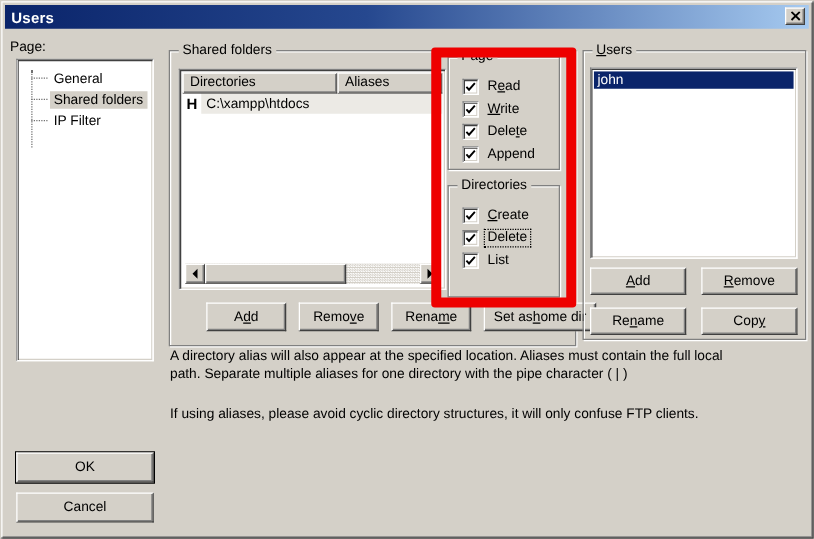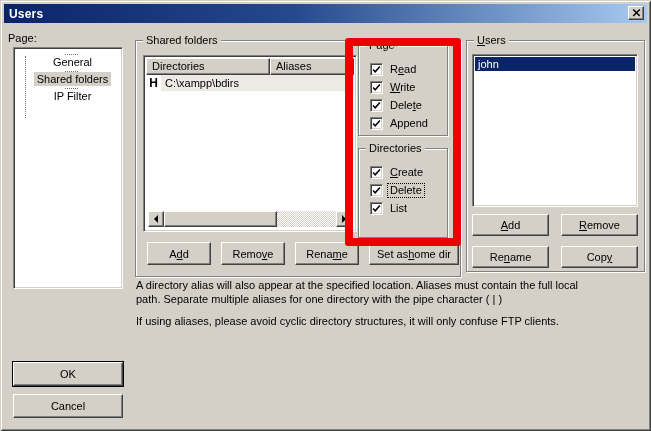--- a/index.html
+++ b/index.html
@@ -43,21 +43,21 @@
     padding:0 3px;line-height:13px;white-space:nowrap;
   }
   .mn{text-decoration:underline;}
   .closebtn{position:absolute;right:3px;top:2px;width:16px;height:14px;}
 
   
   .pagelabel{position:absolute;left:8px;top:32px;}
   .tree{position:absolute;left:13px;top:47px;width:110px;height:242px;}
   .treeinner{position:absolute;left:2px;top:2px;right:2px;bottom:2px;background:#fff;overflow:hidden;padding-top:4px;}
   .vline{position:absolute;left:9px;top:6px;height:62px;border-left:1px dotted #707070;}
-  .titem{display:flex;align-items:center;height:17px;padding-left:9px;position:relative;flex-direction:column;}
+  .titem{display:flex;align-items:center;height:17px;padding-left:9px;position:relative;}
   .tdash{width:13px;border-top:1px dotted #707070;margin-right:2px;flex:none;}
   .tlabel{padding:0 3px;line-height:14px;white-space:nowrap;}
   .tlabel.selected{background:#D4D0C8;}
 
   
   .sfgroup{left:135px;top:40px;width:326px;height:237px;}
   .flist{position:absolute;left:143px;top:55px;width:214px;height:177px;}
   .flistinner{position:absolute;left:2px;top:2px;right:2px;bottom:2px;background:#fff;overflow:hidden;}
   .fheader{display:flex;height:17px;}
   .fcol{
@@ -77,21 +77,21 @@
     background-image:repeating-conic-gradient(#FFFFFF 0% 25%, #D4D0C8 0% 50%);
     background-size:2px 2px;
   }
   .sbarrow{position:absolute;top:0;width:16px;height:16px;}
   .sbarrow.left{left:0;}
   .sbarrow.right{right:0;}
   .tri{width:0;height:0;border:4px solid transparent;}
   .tri.l{border-right-color:#000;border-left-width:0;}
   .tri.r{border-left-color:#000;border-right-width:0;}
   .sbthumb{position:absolute;left:16px;top:0;width:113px;height:16px;}
-  .sfbtns{position:absolute;left:131px;top:242px;display:flex;gap:10px;padding-left:16px;}
+  .sfbtns{position:absolute;left:149px;top:242px;display:flex;gap:10px;padding-left:16px;}
   .sfbtns .btn{width:64px;height:23px;}
   .sfbtns button:nth-of-type(4){width:90px;}
 
   
   .redbox{
     position:absolute;left:345px;top:38px;width:116px;height:208px;box-sizing:border-box;
     border:8px solid var(--annotation-red,#EE0000);border-radius:3px;pointer-events:none;z-index:5;
   }
 
   
@@ -118,21 +118,21 @@
   .uitem{height:14px;line-height:14px;padding-left:3px;}
   .uitem.usel{background:var(--selection-bg,#0A246A);color:#fff;}
   .ubtns{
     position:absolute;left:472px;top:214px;width:166px;height:54px;
     display:flex;flex-wrap:wrap;justify-content:space-between;align-content:space-between;
   }
   .ubtns .btn{width:77px;height:22px;}
 
   
   .notes{position:absolute;left:136px;top:278px;width:512px;line-height:14px;}
-  .notes .para2{margin-top:8px;}
+  .notes .para2{margin-top:18px;}
 
   .okbtn{position:absolute;left:13px;top:362px;width:110px;height:24px;}
   .cancelbtn{position:absolute;left:13px;top:394px;width:110px;height:24px;}
 </style>
 </head>
 <body>
 
 <div class="dialog">
 
   <div class="titlebar">
@@ -177,21 +177,21 @@
       <div class="fheader">
 
           <div class="fcol">Directories</div>
 
           <div class="fcol">Aliases</div>
         </div>
       <div>
 
           <div class="frow">
             <span class="hflag">H</span>
-            <span class="fdir">C:\xampp\bdirs</span>
+            <span class="fdir">C:\xampp\htdocs</span>
           </div>
         </div>
       <div class="hscroll">
         <div class="btn sbarrow left">
             <span class="tri l"></span>
           </div>
         <div class="btn sbthumb"></div>
         <div class="btn sbarrow right">
             <span class="tri r"></span>
           </div>

